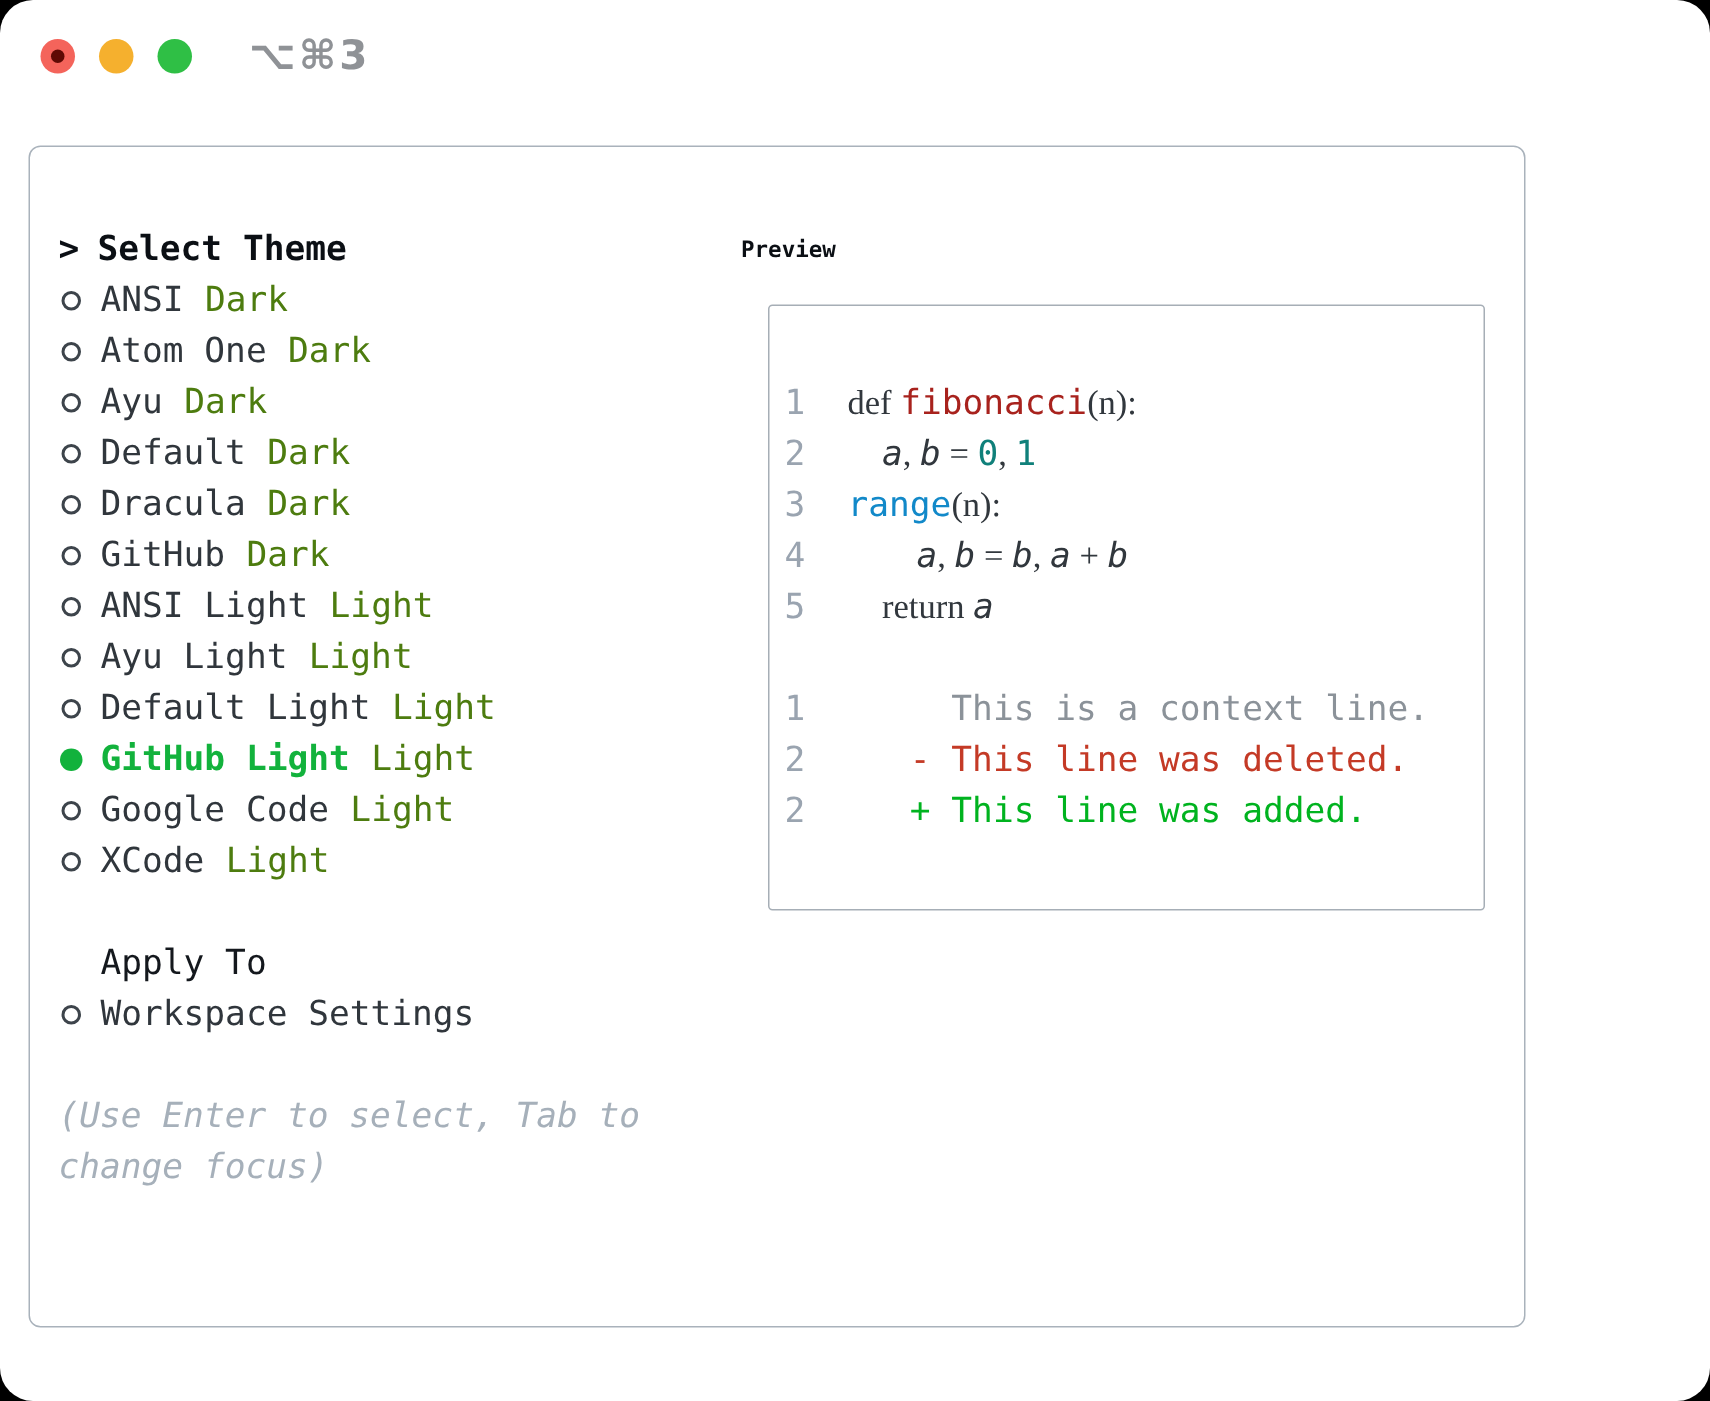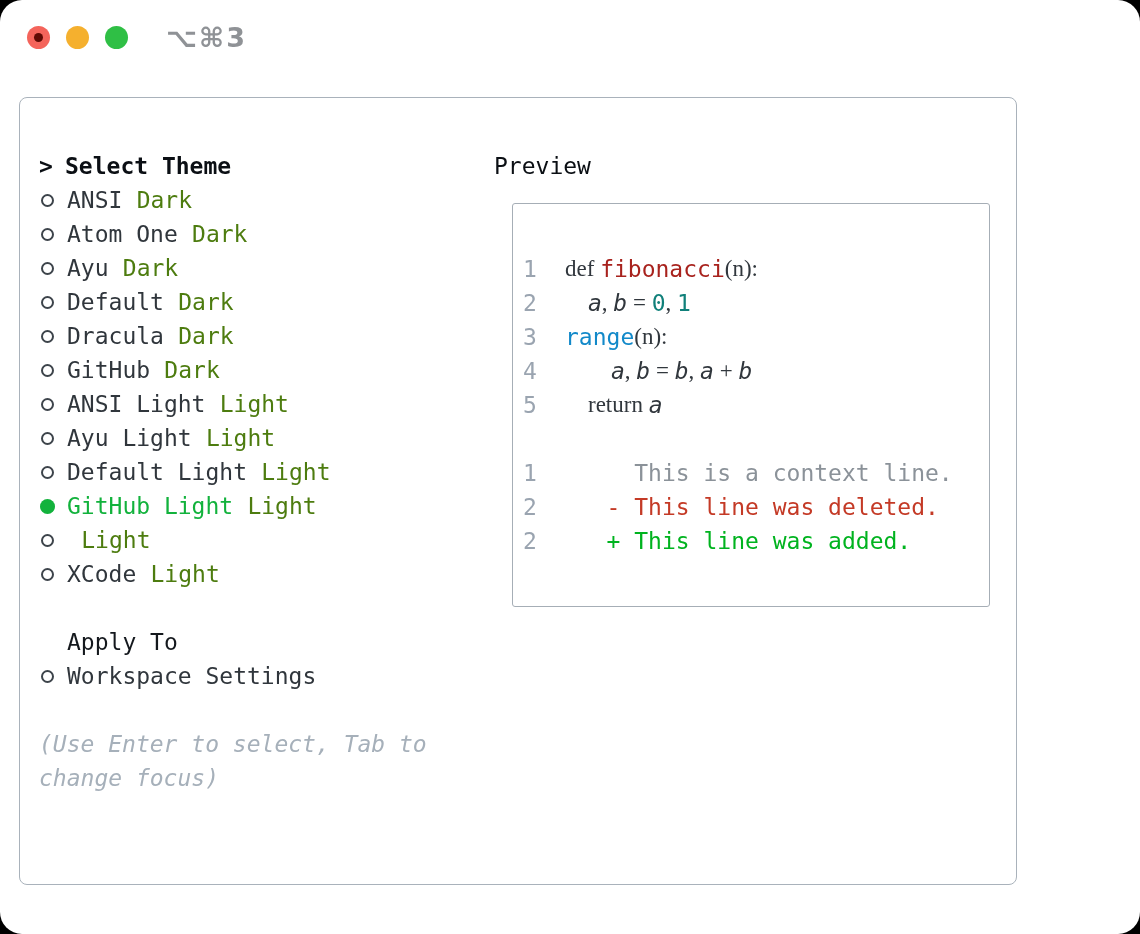--- a/index.html
+++ b/index.html
@@ -51,31 +51,31 @@
 
   .radio {
     flex: none; width: 13px; height: 13px; margin: 0 13px 0 2px;
     border: 2px solid #3d444b; border-radius: 50%;
   }
   .radio.sel {
     width: 15px; height: 15px; margin: 0 12px 0 1px;
     border: none; background: var(--accent-green);
   }
   .t-label { color: #30363c; }
-  .t-label.sel-text { color: var(--accent-green); }
+  .t-label.sel-text { color: var(--accent-green); font-weight: bold; }
   .variant { color: #4d7c0f; margin-left: 0.62em; text-align: right; }
 
   .apply-header { margin-top: 34px; padding-left: 28px; height: 34px; color: #14181d; }
   .hint { margin-top: 34px; width: 440px; color: #a6b0ba; white-space: normal; font-style: italic; }
 
   
   .preview-header {
     position: absolute; left: 474px; top: 51px;
     height: 34px; line-height: 34px;
-    font-size: 23px; font-weight: 400; color: #0b0f14;
+    font-size: 15px; font-weight: 700; color: #0b0f14;
   }
   .preview-box {
     position: absolute; left: 492px; top: 105px;
     width: 478px; height: 404px;
     border: 1.5px solid #a6aeb6; border-radius: 3px;
     padding: 48px 0 0 10px;
     font-size: 23px; line-height: 34px;
     overflow: hidden;
   }
   .pline { display: flex; height: 34px; white-space: pre; }
@@ -114,21 +114,21 @@
           <div class="row item"><span class="radio"></span><span class="t-label">ANSI</span><span class="variant">Dark</span></div>
           <div class="row item"><span class="radio"></span><span class="t-label">Atom One</span><span class="variant">Dark</span></div>
           <div class="row item"><span class="radio"></span><span class="t-label">Ayu</span><span class="variant">Dark</span></div>
           <div class="row item"><span class="radio"></span><span class="t-label">Default</span><span class="variant">Dark</span></div>
           <div class="row item"><span class="radio"></span><span class="t-label">Dracula</span><span class="variant">Dark</span></div>
           <div class="row item"><span class="radio"></span><span class="t-label">GitHub</span><span class="variant">Dark</span></div>
           <div class="row item"><span class="radio"></span><span class="t-label">ANSI Light</span><span class="variant">Light</span></div>
           <div class="row item"><span class="radio"></span><span class="t-label">Ayu Light</span><span class="variant">Light</span></div>
           <div class="row item"><span class="radio"></span><span class="t-label">Default Light</span><span class="variant">Light</span></div>
           <div class="row item"><span class="radio sel"></span><span class="t-label sel-text">GitHub Light</span><span class="variant">Light</span></div>
-          <div class="row item"><span class="radio"></span><span class="variant">Light</span></div>
+          <div class="row item"><span class="radio"></span><span class="t-label">Google Code</span><span class="variant">Light</span></div>
           <div class="row item"><span class="radio"></span><span class="t-label">XCode</span><span class="variant">Light</span></div>
         </div>
 
       <div class="apply-header">Apply To</div>
 
       <div id="apply-list">
           <div class="row item"><span class="radio"></span><span class="t-label">Workspace Settings</span></div>
         </div>
 
       <div class="hint">(Use Enter to select, Tab to change focus)</div>

